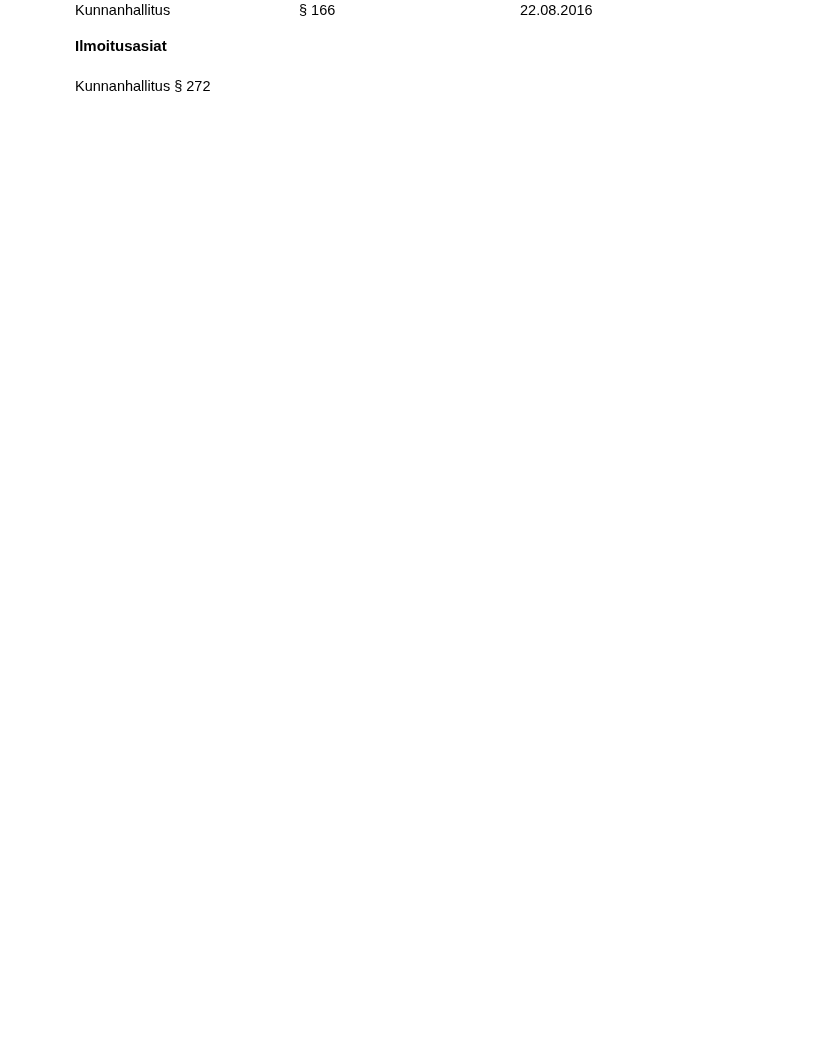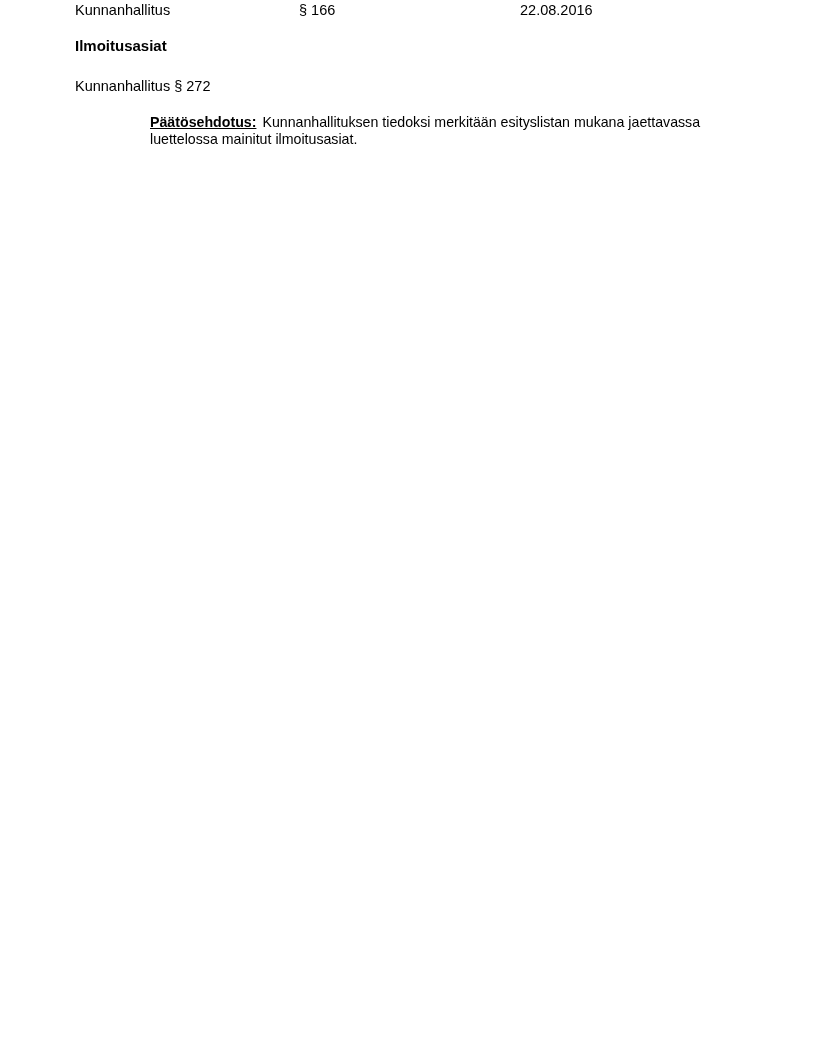--- a/index.html
+++ b/index.html
@@ -94,18 +94,15 @@
   <div class="header-row">
     <span class="header-organ">Kunnanhallitus</span>
     <span class="header-section">§ 166</span>
     <span class="header-date">22.08.2016</span>
   </div>
 
   <div class="doc-title">Ilmoitusasiat</div>
 
   <div class="case-ref">Kunnanhallitus § 272</div>
 
-  <div class="body-block block-proposal">
-    <span class="lbl">Päätösehdotus:</span><span class="txt">Kunnanhallituksen tiedoksi merkitään esityslistan mukana jaettavassa luettelossa mainitut ilmoitusasiat.</span>
-  </div>
 
 
 </div>
 
 </body></html>

